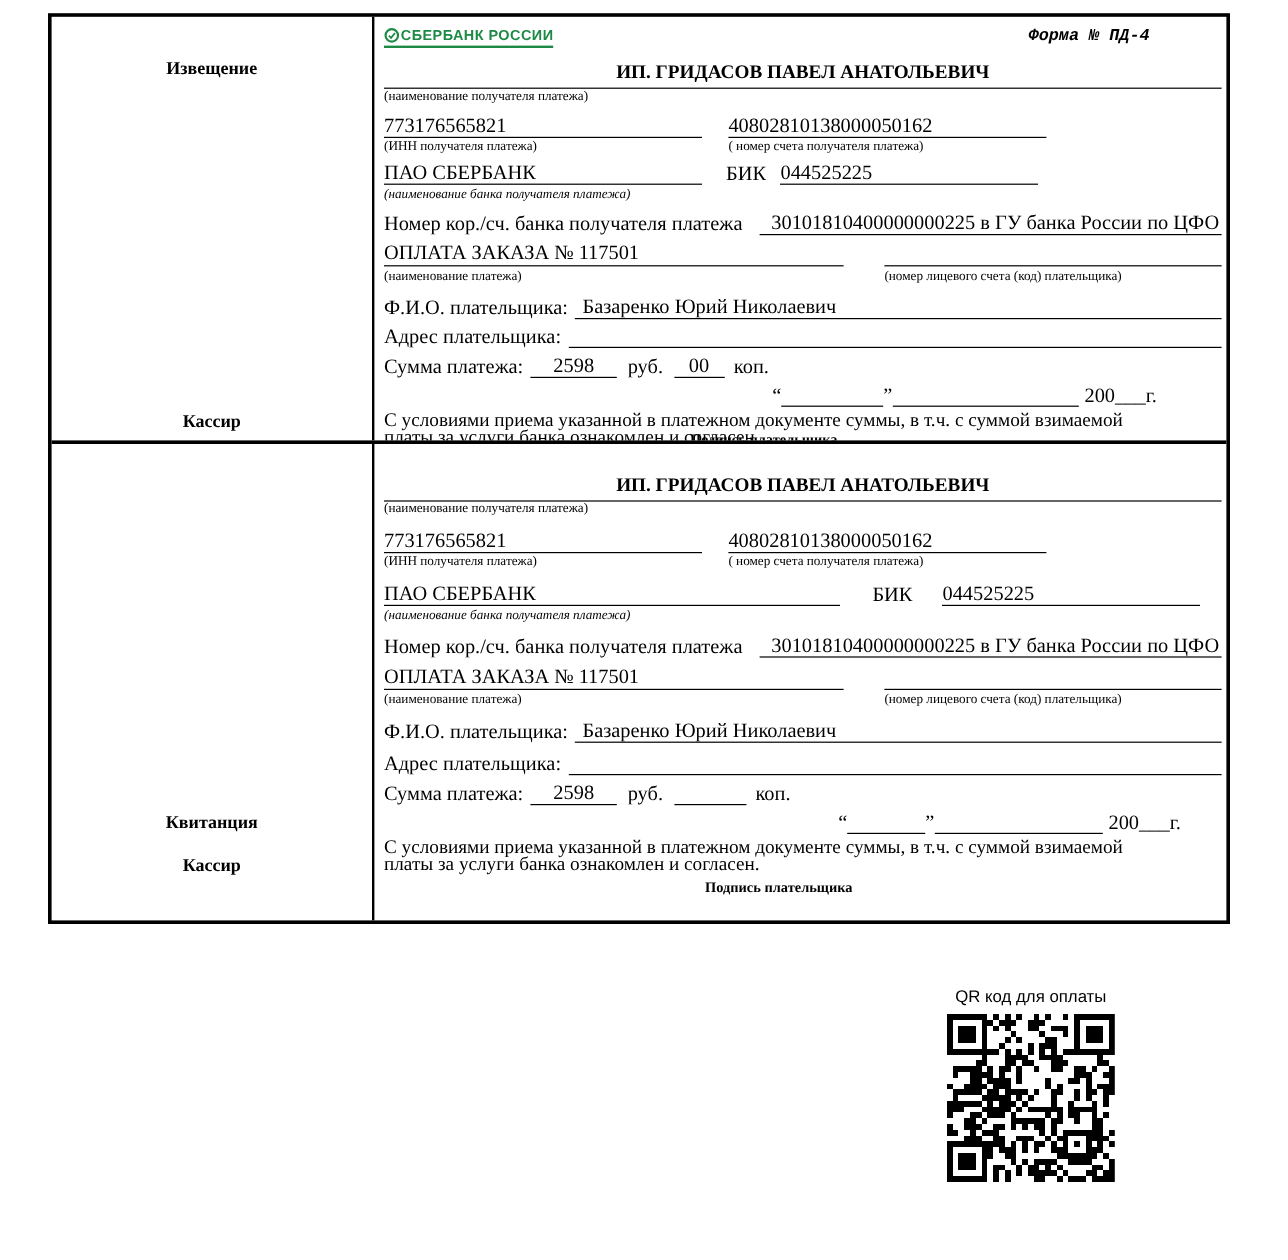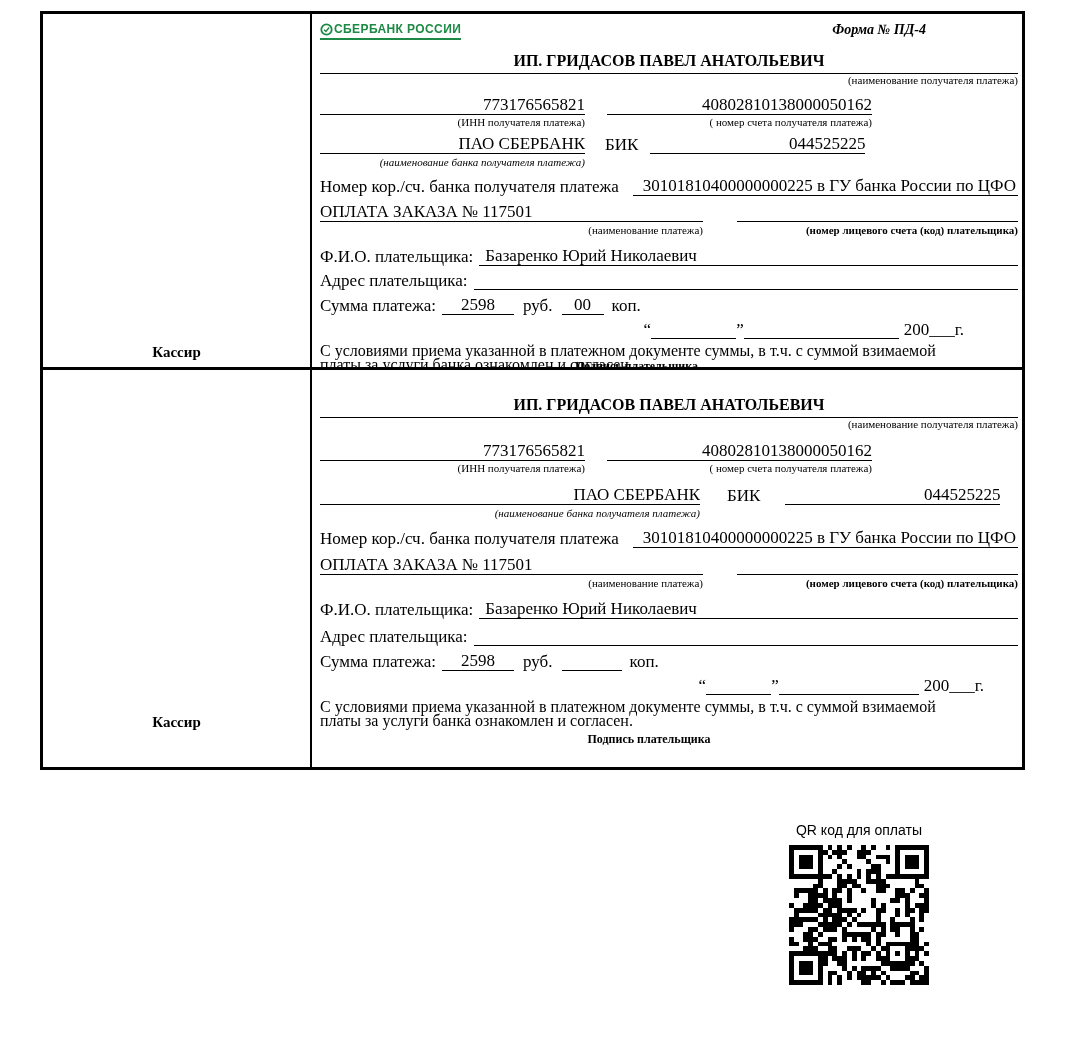--- a/index.html
+++ b/index.html
@@ -19,47 +19,47 @@
   .cell-right { flex:1; position:relative; padding:0 4px 0 8px; box-sizing:border-box; overflow:hidden; }
   .side-label { position:absolute; width:100%; text-align:center; font-weight:bold; font-size:15px; }
   .lbl-izveshenie { top:36px; }
   .lbl-kassir1 { top:330px; }
   .lbl-kvitanciya { top:308px; }
   .lbl-kassir2 { top:344px; }
 
   .hdr { display:flex; justify-content:space-between; align-items:flex-start; height:30px; padding-top:8px; }
   .logo { display:flex; align-items:center; gap:1px; border-bottom:2px solid #1c8a44; padding-bottom:2px; }
   .logo-text { color:#1c8a44; font-weight:bold; font-size:12px; letter-spacing:0.4px; font-family:"Liberation Sans", sans-serif; }
-  .form-no { font-weight:bold; font-style:italic; font-size:14px; margin-right:92px; white-space:nowrap; }
+  .form-no { font-weight:bold; font-style:italic; font-size:14px; margin-right:60px; white-space:nowrap;font-family:Liberation Mono, monospace; }
 
   .payee { text-align:center; font-weight:bold; font-size:16px; border-bottom:1px solid #000; padding-bottom:2px; height:19px; }
   .row-receipt .payee { margin-top:26px; }
   .cap { font-size:11px; line-height:13px; }
   .val { font-size:17px; line-height:19px; white-space:nowrap; }
-  .center { text-align:right; }
+  .center { text-align:left; }
   .u { border-bottom:1px solid #000; }
   .fr { display:flex; align-items:flex-end; }
 
   .cellA { width:265px; }
   .spacerA { width:22px; }
   .bank-cellA { width:265px; }
   .row-receipt .bank-cellA { width:380px; }
   .gap-bik1 { width:20px; }
   .gap-bik2 { width:12px; }
   .row-receipt .gap-bik1 { width:27px; }
   .row-receipt .gap-bik2 { width:25px; }
   .bik-cell { width:215px; }
   .bank-cap { width:265px;font-style:italic; }
   .row-receipt .bank-cap { width:380px; }
 
   .corr-val { flex:1; margin-left:14px; padding-left:10px; }
   .purpose-cell { width:383px; }
   .purpose-cell .val { margin-right:4px;margin-top:16px; }
   .gap37 { width:34px; }
-  .personal-cell { flex:1;font-weight:bold; }
+  .personal-cell { flex:1; }
   .fill { flex:1; margin-left:6px; }
   .payer-val { padding-left:6px; }
 
   .rub-cell { width:72px; margin-left:6px; text-align:center; }
   .rub-lbl { margin:0 9px; }
   .kop-cell { width:42px; text-align:center; }
   .row-receipt .kop-cell { width:60px; }
   .kop-lbl { margin-left:8px; }
 
   .date { justify-content:flex-end; margin-right:54px; }
@@ -85,20 +85,21 @@
   .qr-svg { display:block; margin:0 auto; background:#fff; }
 </style>
 </head>
 <body>
 
 <div class="page">
   <div class="form-table">
 
     <div class="row row-notice">
       <div class="cell-left">
+        <div class="side-label lbl-izveshenie">Извещение</div>
         <div class="side-label lbl-kassir1">Кассир</div>
       </div>
       <div class="cell-right">
         <div class="hdr">
           <div class="logo">
             <svg class="logo-mark" width="13" height="13" viewBox="0 0 16 16">
               <circle cx="8" cy="8" r="6.4" fill="none" stroke="#1c8a44" stroke-width="2.2"></circle>
               <path d="M5 8.3 L7.2 10.5 L11.3 5.5" fill="none" stroke="#1c8a44" stroke-width="1.8"></path>
             </svg>
             <span class="logo-text">СБЕРБАНК РОССИИ</span>
@@ -167,20 +168,21 @@
         </div>
         <div class="agree-wrap">
           <div class="agree">С условиями приема указанной в платежном документе суммы, в т.ч. с суммой взимаемой платы за услуги банка ознакомлен и согласен.</div>
           <div class="sig sig-notice">Подпись плательщика</div>
         </div>
       </div>
     </div>
 
     <div class="row row-receipt">
       <div class="cell-left">
+        <div class="side-label lbl-kvitanciya">Квитанция</div>
         <div class="side-label lbl-kassir2">Кассир</div>
       </div>
       <div class="cell-right">
         <div class="payee">ИП. ГРИДАСОВ ПАВЕЛ АНАТОЛЬЕВИЧ</div>
         <div class="cap center">(наименование получателя платежа)</div>
         <div class="fr mt8 h22">
           <div class="cellA u val center">773176565821</div>
           <div class="spacerA"></div>
           <div class="cellA u val center">40802810138000050162</div>
         </div>

